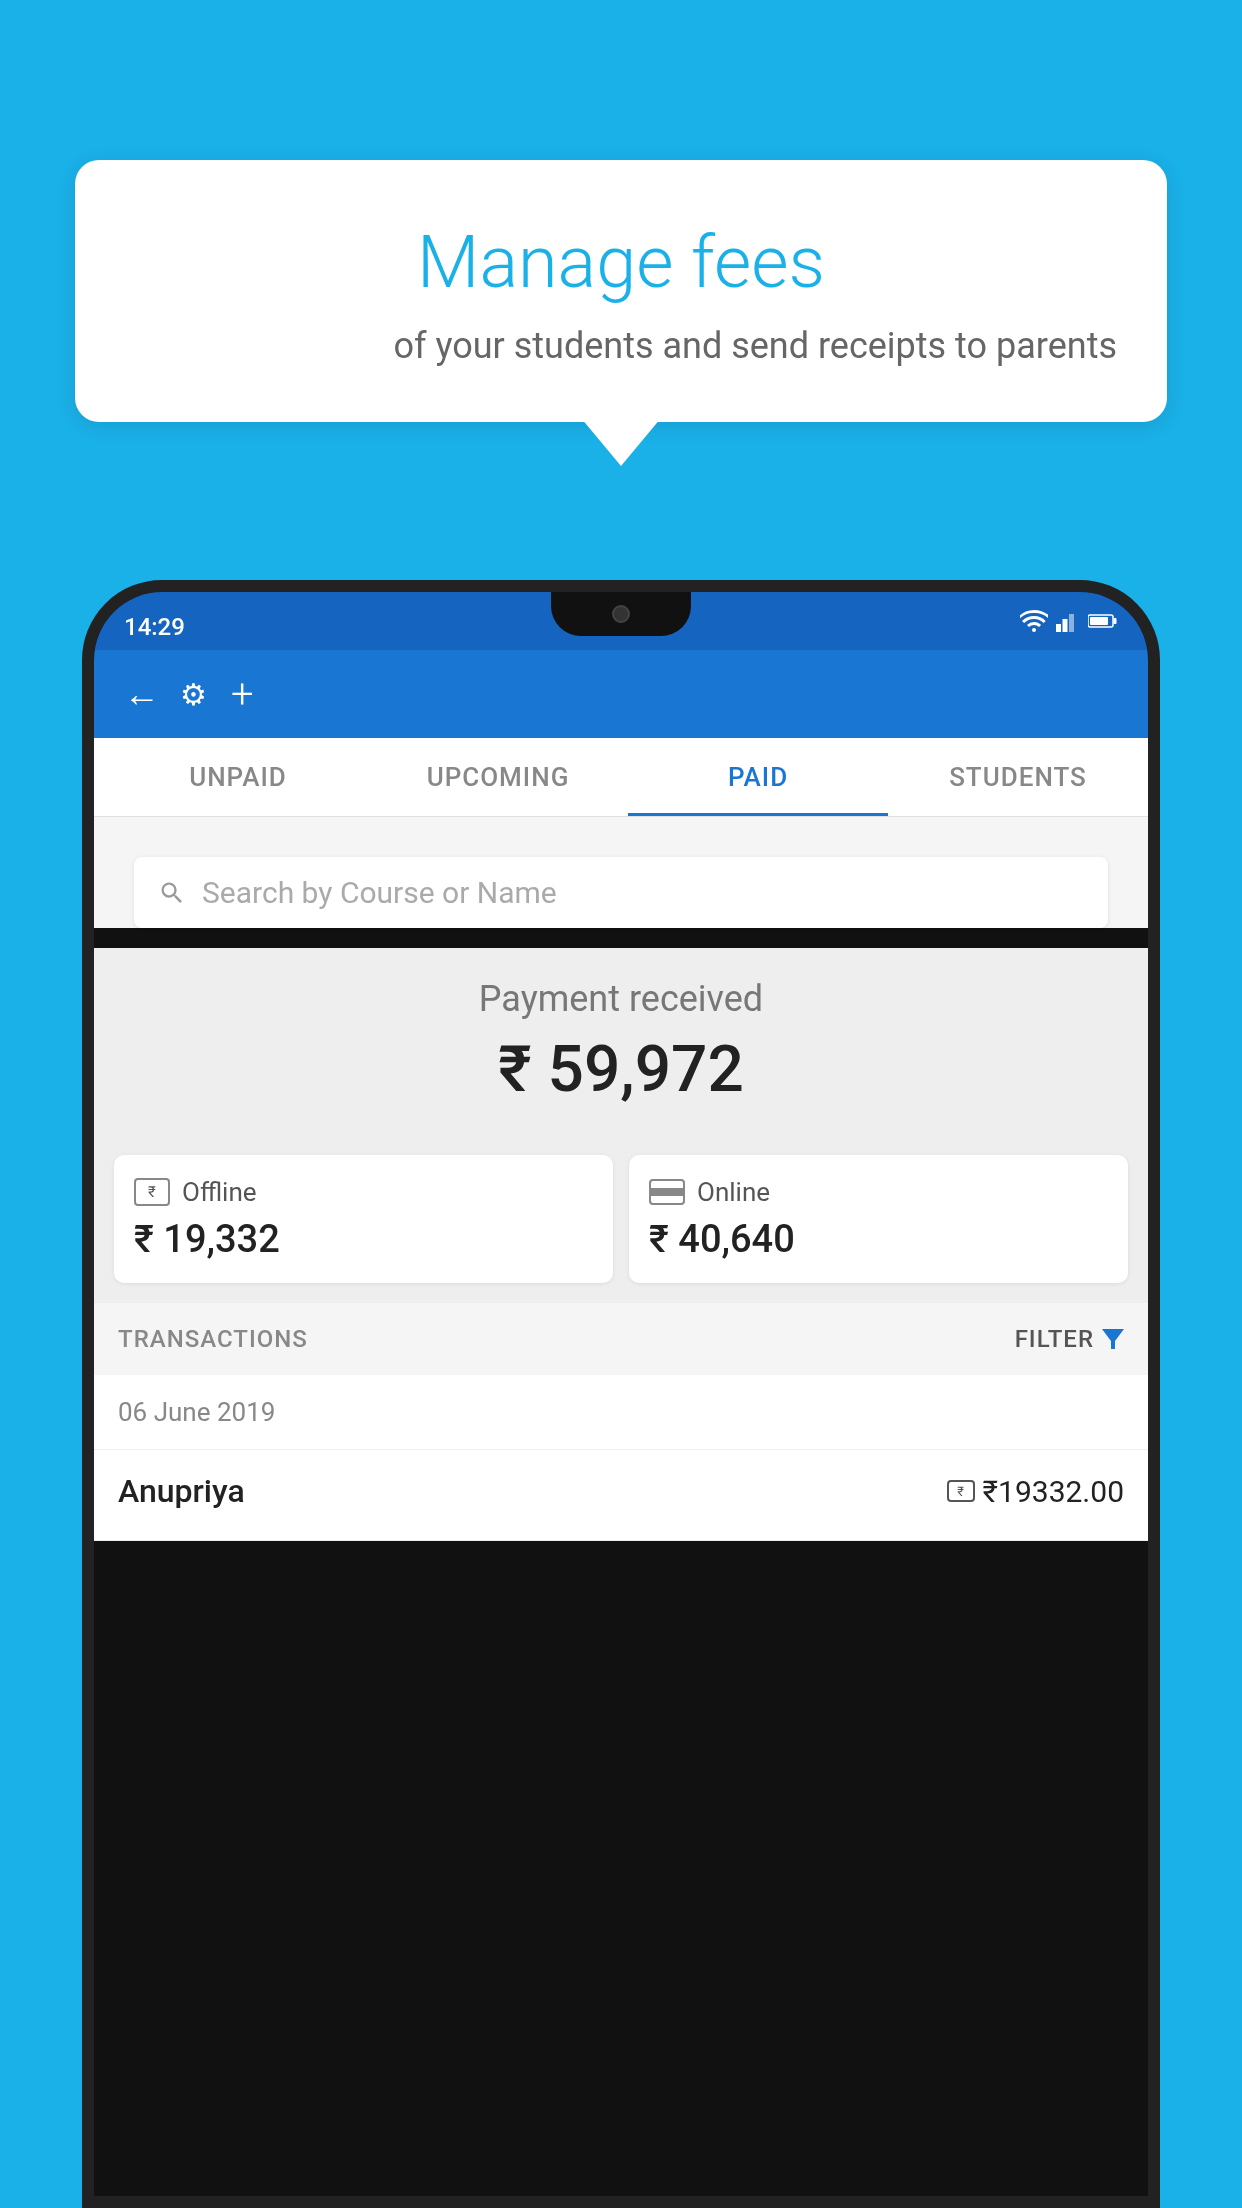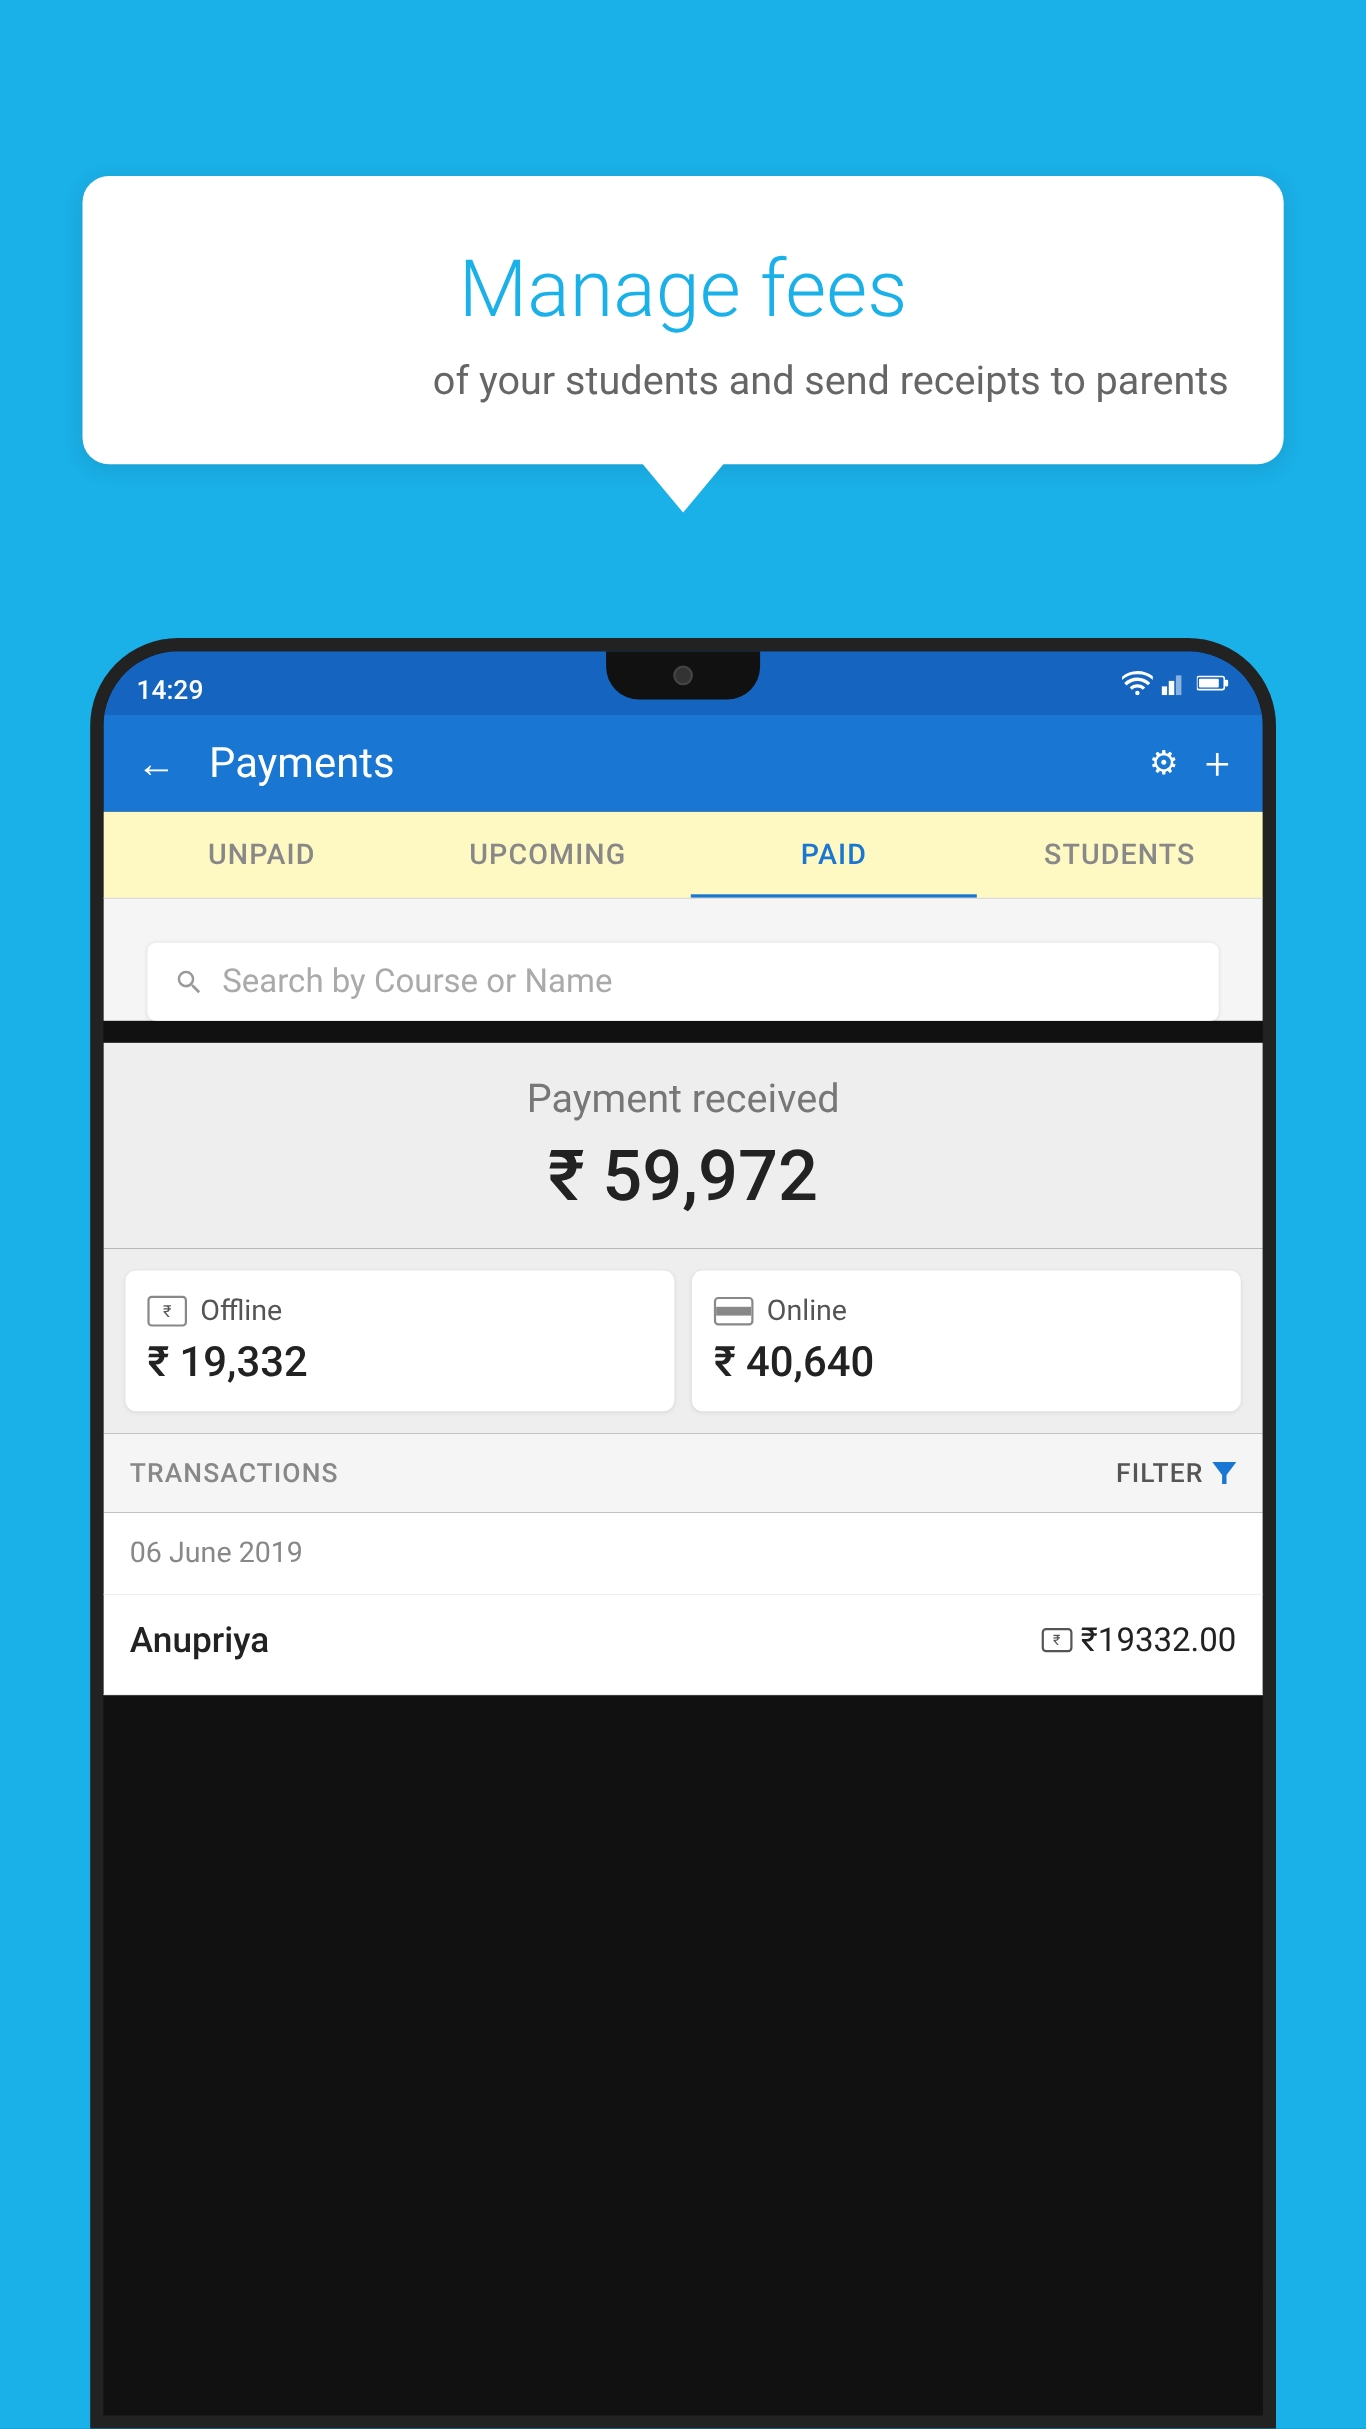--- a/index.html
+++ b/index.html
@@ -135,21 +135,21 @@
       align-items: center;
       gap: 24px;
     }
     .header-icon {
       color: white;
       font-size: 32px;
     }
 
     
     .tabs {
-      background: #fef9c3;
+      background: #ffffff;
       display: flex;
       border-bottom: 1px solid #e0e0e0;
       padding-left: 14px;
     }
     .tab {
       flex: 1;
       text-align: center;
       padding: 24px 10px;
       font-size: 26px;
       font-weight: 500;
@@ -358,21 +358,20 @@
       <svg width="30" height="16" viewBox="0 0 30 16" fill="white">
         <rect x="0" y="2" width="25" height="12" rx="2" ry="2" stroke="white" stroke-width="1.5" fill="none"></rect>
         <rect x="25.5" y="5" width="3" height="6" rx="1" fill="white"></rect>
         <rect x="2" y="4" width="18" height="8" rx="1" fill="white"></rect>
       </svg>
     </div>
   </div>
 
   <div class="app-header">
     <span class="back-arrow">←</span>
-    <span class="header-title">Payments</span>
     <div class="header-icons">
       <span class="header-icon gear-unicode">⚙</span>
       <span class="header-icon" style="font-size:40px; font-weight:300;">+</span>
     </div>
   </div>
 
   <div class="tabs">
     <div class="tab">UNPAID</div>
     <div class="tab">UPCOMING</div>
     <div class="tab active">PAID</div>

